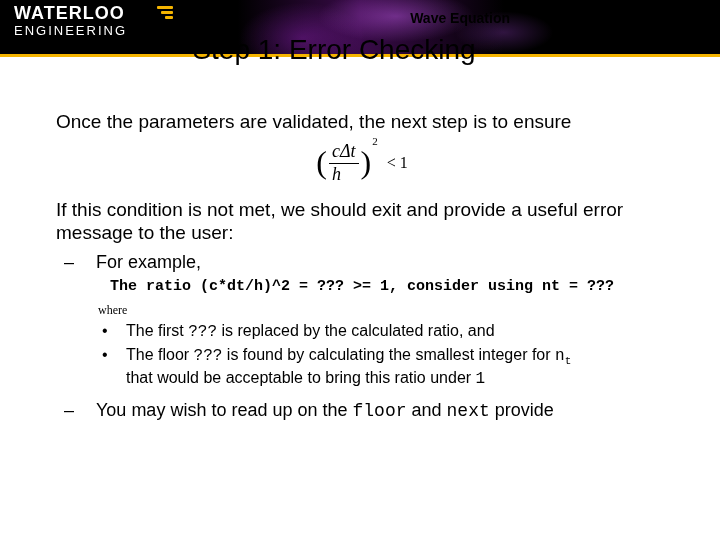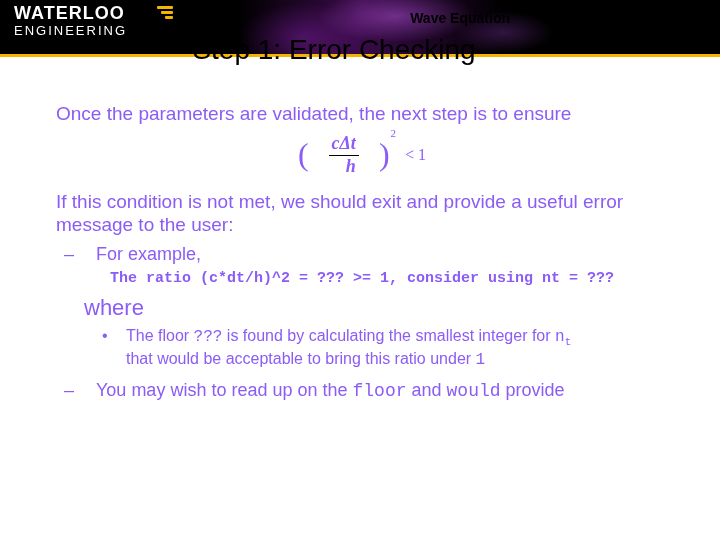--- a/index.html
+++ b/index.html
@@ -16,34 +16,34 @@
   .logo-sub { font-size: 13px; letter-spacing: 2px; margin-top: 2px; }
   .logo-accent { position: absolute; left: 155px; top: 6px; width: 20px; height: 14px; }
   .logo-accent .bar { position: absolute; background: #f5b400; height: 3px; border-radius: 1px; }
   .logo-accent .b1 { width: 16px; top: 0; left: 2px; }
   .logo-accent .b2 { width: 12px; top: 5px; left: 6px; }
   .logo-accent .b3 { width: 8px; top: 10px; left: 10px; }
   .divider { position: absolute; left: 0; top: 54px; width: 720px; height: 3px; background: #f5b400; }
   .header-label { position: absolute; top: 10px; right: 210px; width: 230px; text-align: right; color: #000; font-size: 14px; font-weight: 700; }
   .page-num { position: absolute; top: 36px; right: 8px; font-size: 14px; color: #000; }
   .title { position: absolute; top: 34px; left: 0; width: 720px; text-align: center; font-size: 28px; font-weight: 400; color: #000; padding-right: 110px; padding-left: 58px; }
-  .body { position: absolute; top: 102px; left: 56px; right: 52px; color: #8b5cf6; font-size: 19px; line-height: 1.22; }
+  .body { position: absolute; top: 110px; left: 56px; right: 52px; color: #000000; font-size: 19px; line-height: 1.22; }
   .para { margin-bottom: 8px; }
   .formula-row { text-align: center; margin: 4px 0 12px; }
   .formula { display: inline-block; font-family: 'Times New Roman', serif; font-size: 18px; vertical-align: middle; }
   .paren { display: inline-block; font-size: 32px; line-height: 32px; vertical-align: middle; position: relative; top: -2px; }
-  .frac { display: inline-block; vertical-align: middle; text-align: right; margin: 0 20px; font-weight: bold; }
+  .frac { display: inline-block; vertical-align: middle; text-align: left; margin: 0 2px; }
   .frac .num { display: block; border-bottom: 1px solid #000; padding: 0 3px; font-style: italic; }
   .frac .den { display: block; padding: 0 3px; font-style: italic; }
   .sup2 { font-size: 11px; vertical-align: top; position: relative; top: -6px; left: 1px; }
   .lt1 { margin-left: 6px; font-size: 16px; }
   .lvl1 { margin-left: 24px; font-size: 18px; text-indent: -16px; padding-left: 16px; margin-top: 6px; margin-bottom: 4px; }
   .lvl1 .dash { display: inline-block; width: 16px; }
   .code-line { margin-left: 54px; font-family: 'Courier New', monospace; font-size: 15px; font-weight: bold; margin-top: 4px; margin-bottom: 6px; }
-  .where { margin-left: 28px; font-size: 22px; margin-bottom: 4px; }
+  .where { margin-left: 42px; font-size: 12px; margin-bottom: 4px; font-family: Liberation Serif, serif; }
   .lvl2 { margin-left: 58px; font-size: 16px; text-indent: -12px; padding-left: 12px; line-height: 1.28; margin-bottom: 2px; }
   .lvl2 .bullet { display: inline-block; width: 12px; }
   .mono { font-family: 'Courier New', monospace; }
   .sub { font-size: 11px; vertical-align: sub; }
 </style>
 </head>
 <body>
 
 <div class="slide">
 
@@ -76,19 +76,20 @@
     </div>
 
     <div class="para">If this condition is not met, we should exit and provide a useful error message to the user:</div>
 
     <div class="lvl1"><span class="dash">–</span><span>For example,</span></div>
 
     <div class="code-line">The ratio (c*dt/h)^2 = ??? &gt;= 1, consider using nt = ???</div>
 
     <div class="where">where</div>
 
+    <div class="lvl2"><span class="bullet">•</span><span>The first </span><span class="mono">???</span><span> is replaced by the calculated ratio, and</span></div>
 
     <div class="lvl2"><span class="bullet">•</span><span>The floor </span><span class="mono">???</span><span> is found by calculating the smallest integer for </span><span class="mono"><span>n</span><span class="sub">t</span></span><br><span>that would be acceptable to bring this ratio under </span><span class="mono">1</span></div>
 
-    <div class="lvl1" style="margin-top:10px;"><span class="dash">–</span><span>You may wish to read up on the </span><span class="mono">floor</span><span> and </span><span class="mono">would</span><span> provide</span></div>
+    <div class="lvl1" style="margin-top:10px;"><span class="dash">–</span><span>You may wish to read up on the </span><span class="mono">floor</span><span> and </span><span class="mono">next</span><span> provide</span></div>
   </div>
 
 </div>
 
 </body></html>

